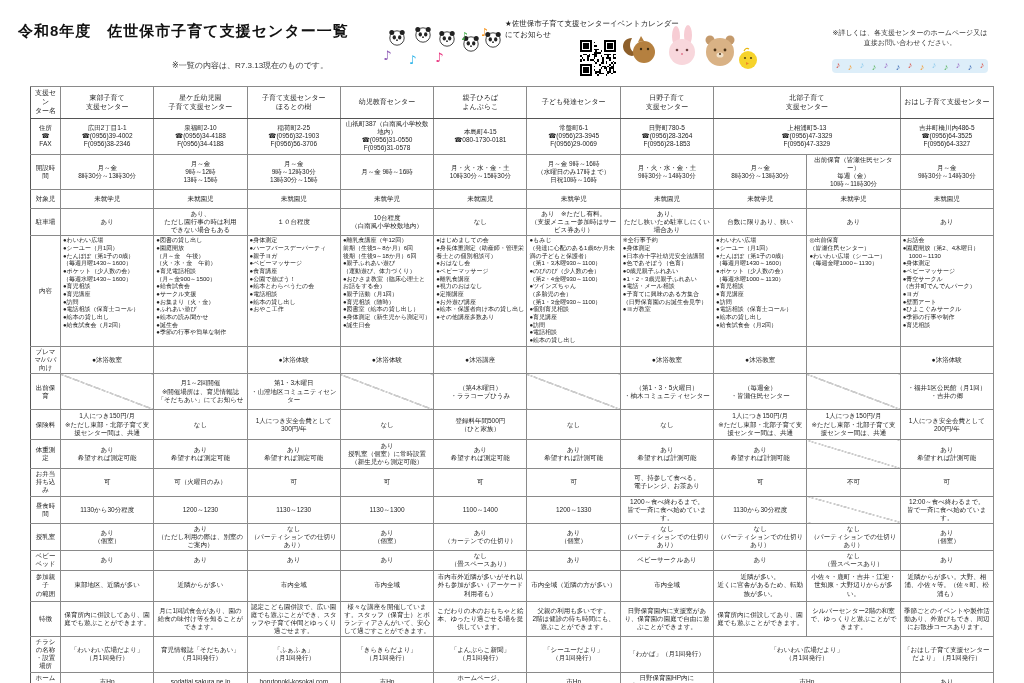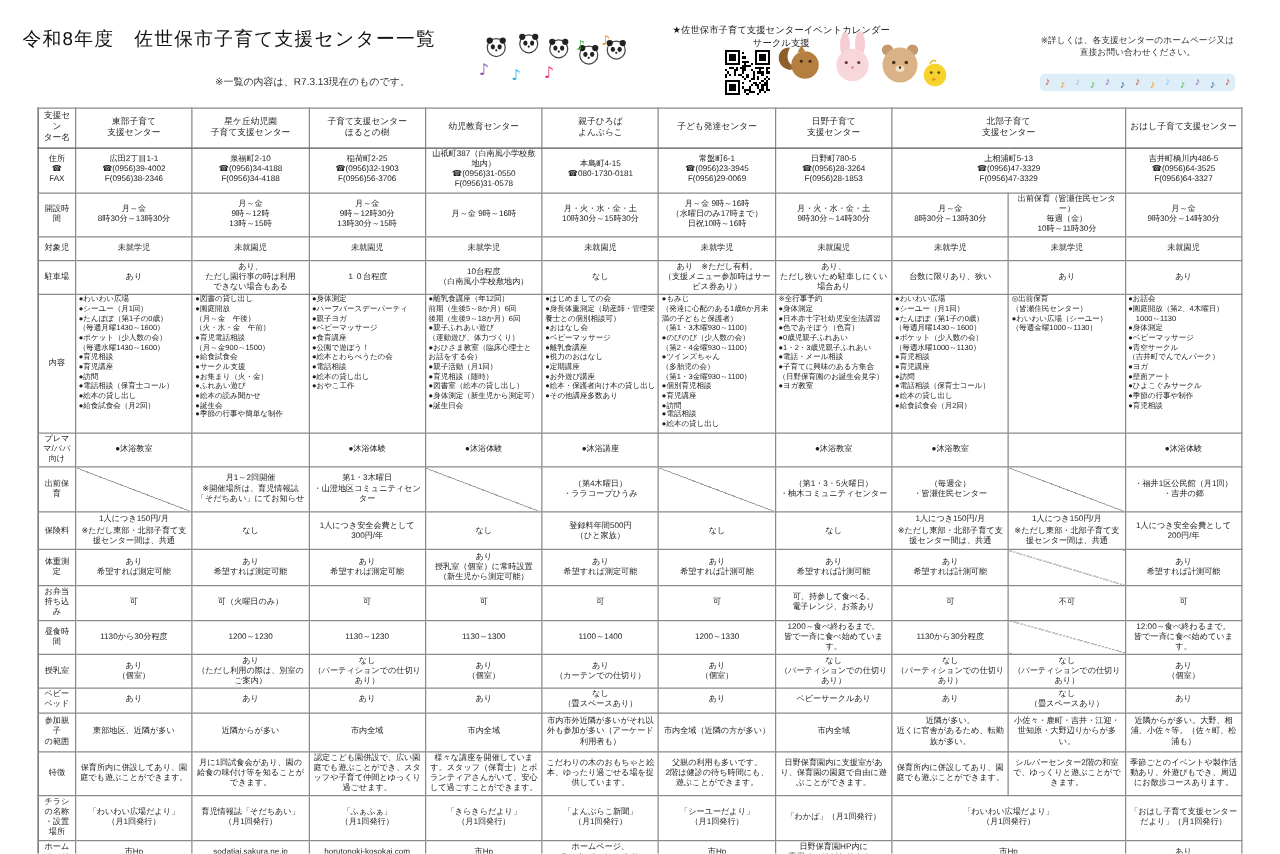--- a/index.html
+++ b/index.html
@@ -1,22 +1,22 @@
 <!DOCTYPE html>
 <html><head>
 <meta charset="utf-8">
 <style>
   html,body{margin:0;padding:0;background:#fff;}
   body{font-family:"Liberation Sans","DejaVu Sans",sans-serif;color:#222;}
   #page{position:relative;width:1024px;height:683px;background:#fff;overflow:hidden;}
 
   
-  .title{position:absolute;left:18px;top:22px;font-size:15px;font-weight:normal;letter-spacing:1px;color:#111;}
+  .title{position:absolute;left:18px;top:22px;font-size:15px;font-weight:bold;letter-spacing:1px;color:#111;}
   .date-note{position:absolute;left:172px;top:60px;font-size:8px;color:#333;}
-  .event-cal{position:absolute;left:505px;top:18px;width:240px;text-align:center;font-size:7.5px;color:#222;line-height:1.5;}
+  .event-cal{position:absolute;left:505px;top:18px;width:240px;font-size:7.5px;color:#222;line-height:1.5;}
   .top-qr{position:absolute;left:580px;top:40px;}
   .inquiry-note{position:absolute;left:826px;top:28px;width:168px;font-size:7px;text-align:center;white-space:pre-line;color:#333;line-height:1.4;}
   .music-strip{position:absolute;left:832px;top:59px;width:156px;height:14px;background:#ddeef9;border-radius:4px;display:flex;align-items:center;justify-content:space-around;}
   .music-strip span{font-size:9px;line-height:1;}
   .pandas{position:absolute;left:383px;top:26px;}
   .animals{position:absolute;left:618px;top:22px;}
 
   
   #tbl-wrap{position:absolute;left:30px;top:86px;width:964px;}
   table{border-collapse:collapse;table-layout:fixed;width:964px;border:1.5px solid #555;}
@@ -53,21 +53,21 @@
     <use href="#panda" x="110" y="14"></use>
     <text x="0" y="34" fill="#8e5bb5" font-size="13" font-family="DejaVu Sans">♪</text>
     <text x="26" y="38" fill="#2bb3e8" font-size="12" font-family="DejaVu Sans">♪</text>
     <text x="52" y="36" fill="#e8357f" font-size="13" font-family="DejaVu Sans">♪</text>
     <text x="78" y="14" fill="#4caf50" font-size="11" font-family="DejaVu Sans">♪</text>
     <text x="98" y="10" fill="#f7941d" font-size="11" font-family="DejaVu Sans">♪</text>
   </svg>
 
   <div class="event-cal">
     <div style="white-space: pre-line;">★佐世保市子育て支援センターイベントカレンダー</div>
-    <div style="white-space: pre-line;">サークル支援</div>
+    <div style="white-space: pre-line;">にてお知らせ</div>
   </div>
   <div class="top-qr" id="topqr"><svg width="36" height="36" viewBox="0 0 36 36" fill="#000" shape-rendering="crispEdges">
         <rect x="13.7" y="1.7" width="1.71" height="1.71"></rect>
         <rect x="13.7" y="5.1" width="1.71" height="1.71"></rect>
         <rect x="15.4" y="5.1" width="1.71" height="1.71"></rect>
         <rect x="13.7" y="8.6" width="1.71" height="1.71"></rect>
         <rect x="15.4" y="8.6" width="1.71" height="1.71"></rect>
         <rect x="17.1" y="8.6" width="1.71" height="1.71"></rect>
         <rect x="15.4" y="10.3" width="1.71" height="1.71"></rect>
         <rect x="20.6" y="10.3" width="1.71" height="1.71"></rect>

